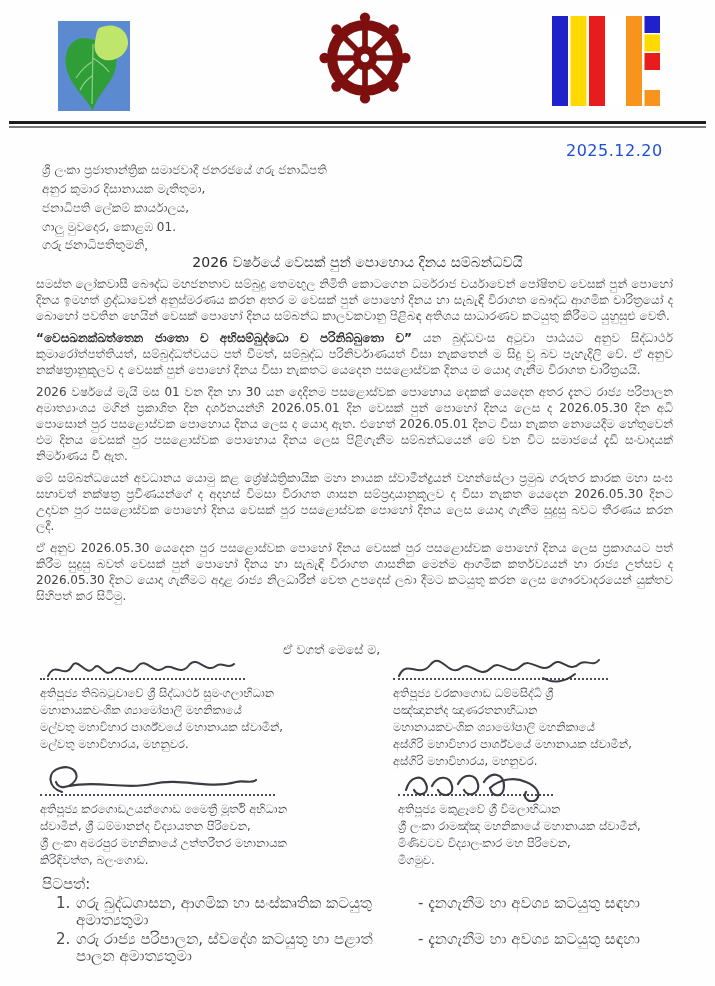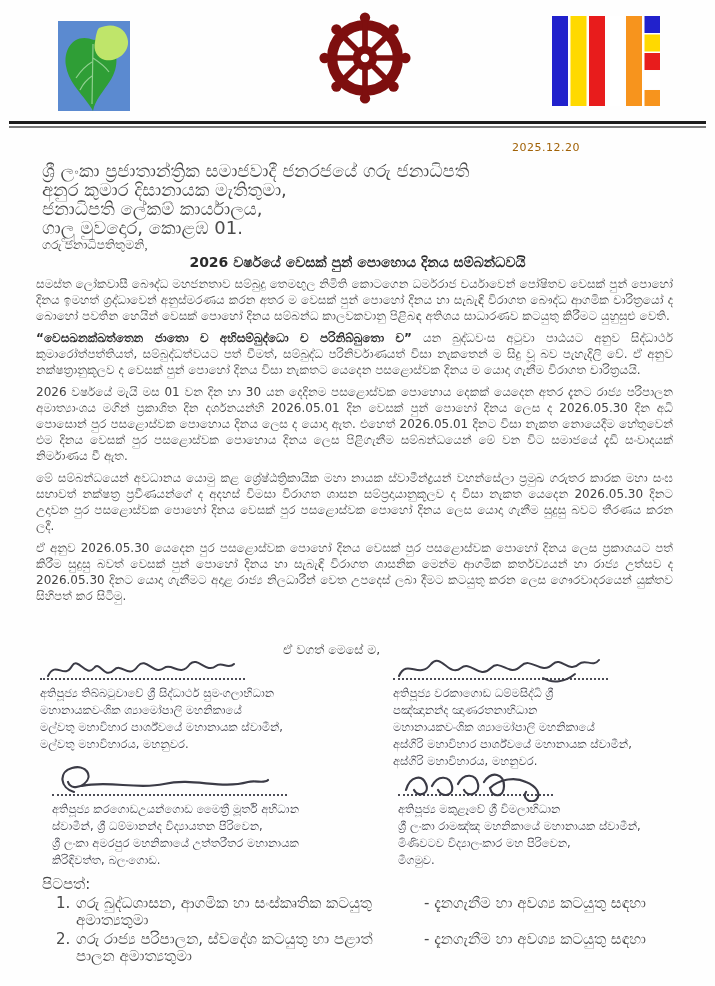--- a/index.html
+++ b/index.html
@@ -24,34 +24,34 @@
 
   .divider {
     position:absolute; left:9px; right:9px; top:121px;
     height:2px;
     border-top:3px solid #1d1d1d;
     border-bottom:2px solid #7a7a7a;
   }
 
   
   .date {
-    position:absolute; left:512px; top:141px;
-    font-size:11px; color:#a16207; letter-spacing:0.5px;
+    position:absolute; left:566px; top:141px;
+    font-size:16px; color:#1d4ed8; letter-spacing:0.5px;
   }
   .recipient {
     position:absolute; left:42px; top:161px;
-    font-size:18px; line-height:19px; color:#4a4a4a;
+    font-size:12px; line-height:19px; color:#4a4a4a;
   }
   .salutation {
     position:absolute; left:42px; top:238px;
     font-size:12.5px; color:#474747;font-family:Liberation Serif, serif;
   }
   .subject {
     position:absolute; left:0; right:0; top:254px;
-    text-align:center; font-weight:bold;
+    text-align:center; font-weight:normal;
     font-size:14px; color:#2b2b2b;
   }
 
   
   .bodytext {
     position:absolute; left:36px; right:42px; top:276px;
     height:366px; overflow:hidden;
     font-size:12px; line-height:16px;
     text-align:justify; color:#454545;
   }
@@ -59,39 +59,39 @@
   .bodytext strong { color:#2e2e2e; }
 
   
   .closing {
     position:absolute; left:283px; top:642px;
     font-size:12.5px; color:#404040;
   }
   .sig { position:absolute; font-size:11.5px; line-height:17px; color:#45454f; }
   .sig-1 { left:40px;  top:652px; width:320px; }
   .sig-2 { left:393px; top:650px; width:300px; }
-  .sig-3 { left:40px;  top:762px; width:335px;margin-left:12px; }
+  .sig-3 { left:40px;  top:762px; width:335px; }
   .sig-4 { left:398px; top:766px; width:295px; }
   .scribble { display:block; margin-bottom:-8px; }
   .dotline {
     border-bottom:2px dotted #4c4c55;
     margin-bottom:5px;
   }
   .dl-1 { width:205px; } .dl-2 { width:215px; } .dl-3 { width:235px; } .dl-4 { width:155px; }
   .sig-line { white-space:nowrap; overflow:hidden; }
 
   
   .copies {
     position:absolute; left:42px; top:876px;
     font-size:15px; color:#4a4a4a; line-height:17px;
   }
   .copy-row { display:flex; margin-left:14px; margin-top:2px; }
   .copy-no { width:20px; }
   .copy-to { width:340px; }
-  .copy-purpose { margin-left:8px; }
+  .copy-purpose { margin-left:2px; }
 </style>
 </head>
 <body>
 
 <div class="page">
 
   <svg class="emblem emblem-leaf" viewBox="0 0 74 92">
     <rect x="1" y="1" width="72" height="90" fill="#5b8ad0"></rect>
     <path d="M37 20 C18 12 6 28 9 46 C11 60 22 71 30 82 C33 86 35 89 36 91 C38 80 46 72 53 61 C63 46 61 28 50 21 C46 19 41 19 37 20 Z" fill="#2f9e36"></path>
     <path d="M36 24 L35 84 M35 42 C28 46 23 52 19 58 M35 56 C29 60 26 64 23 70 M36 38 C42 42 48 46 52 52" stroke="#8fd08f" stroke-width="1.2" fill="none"></path>

